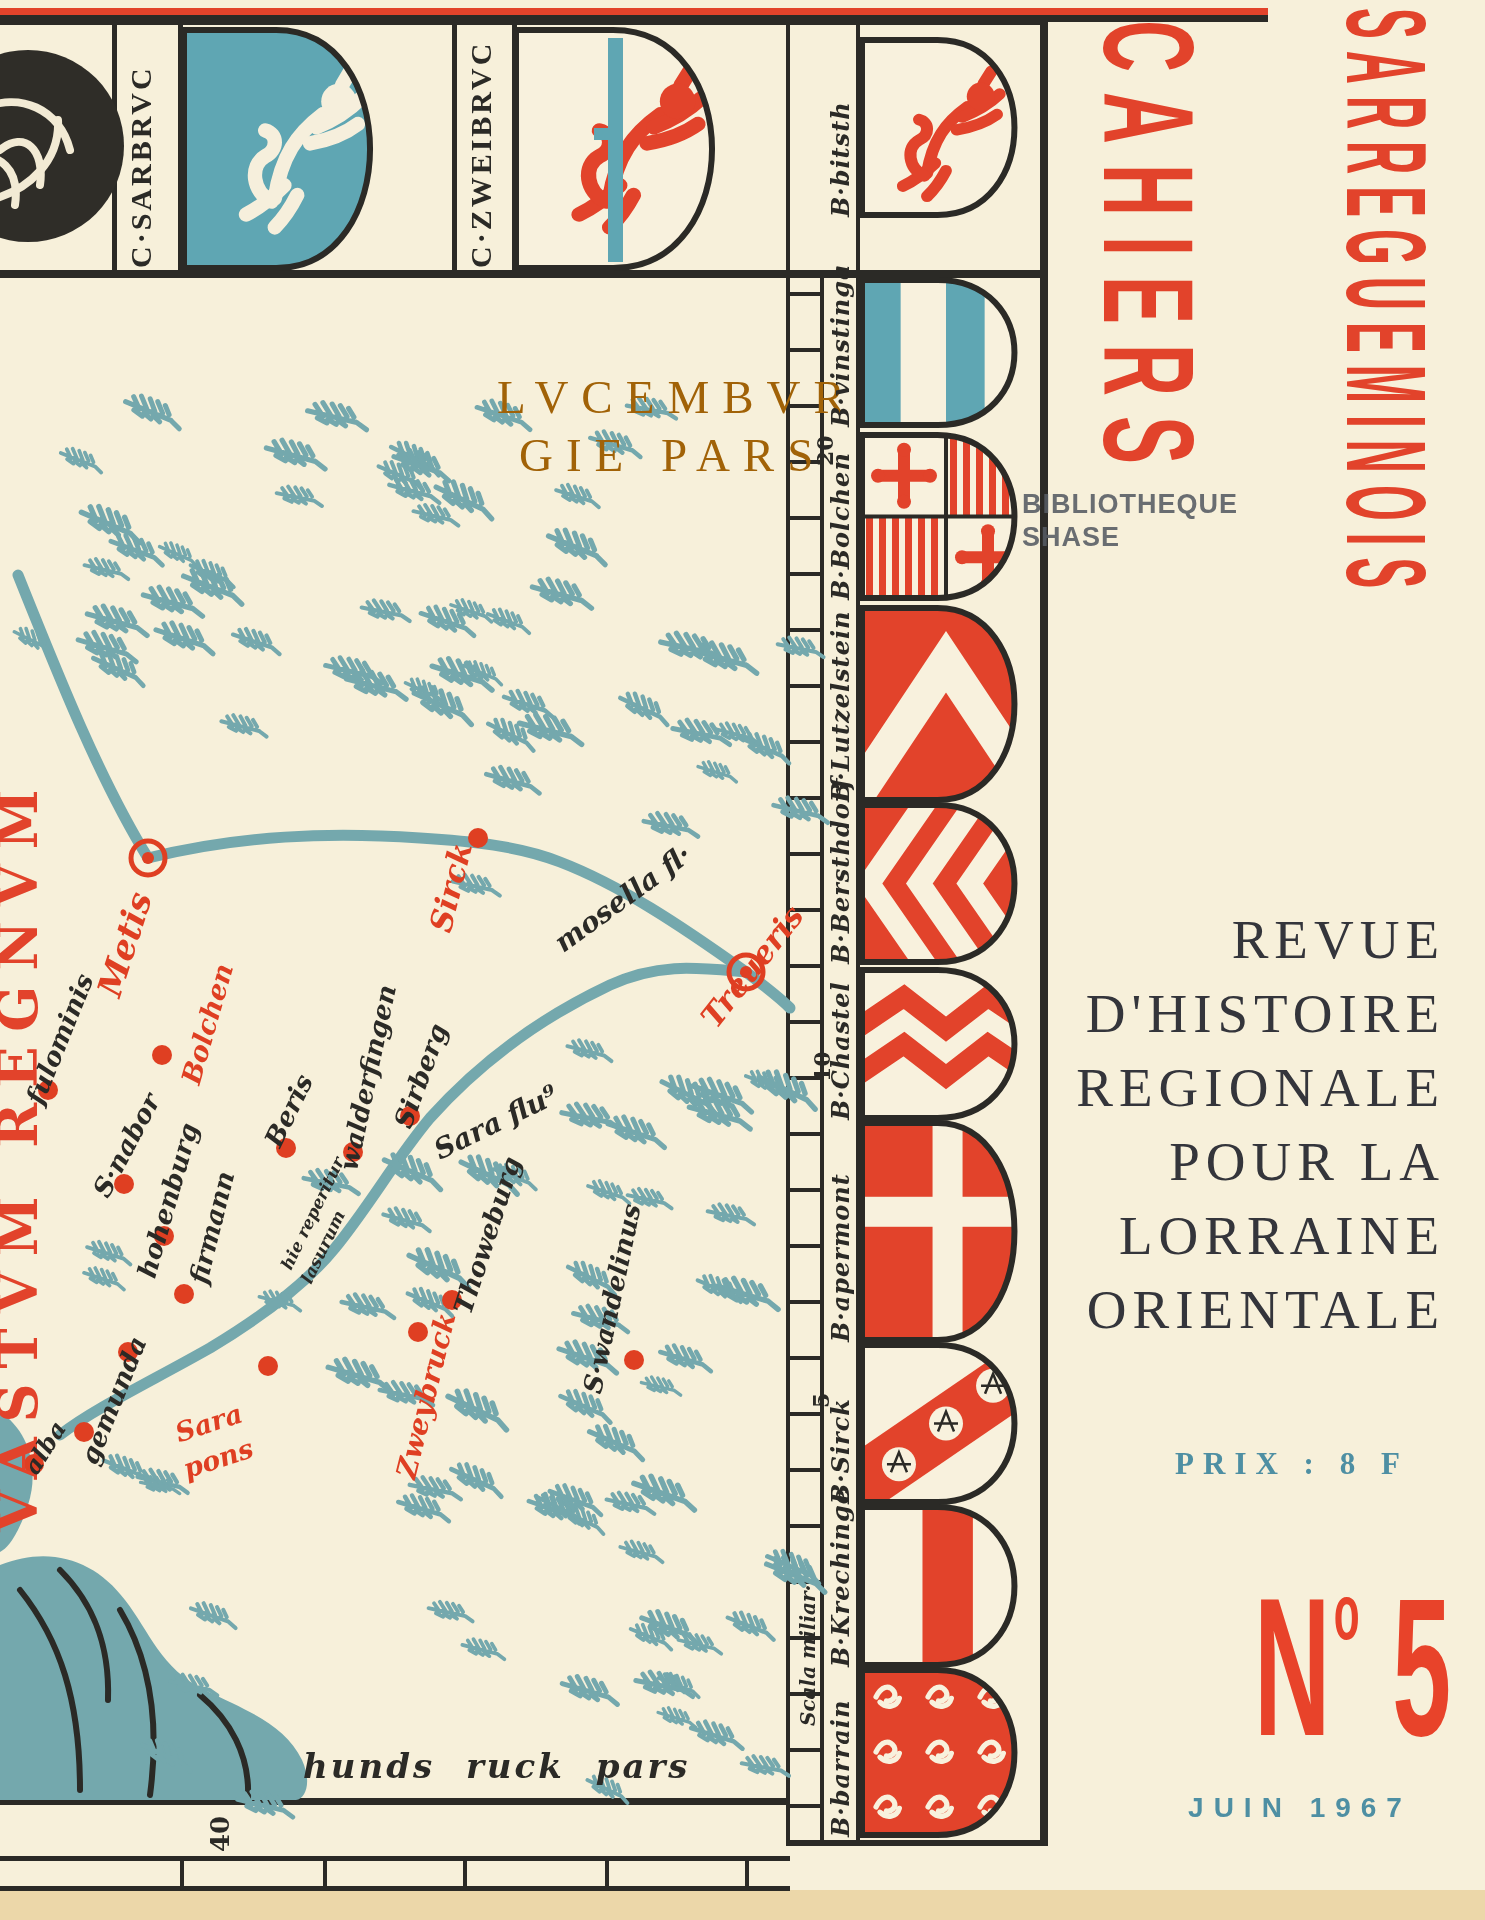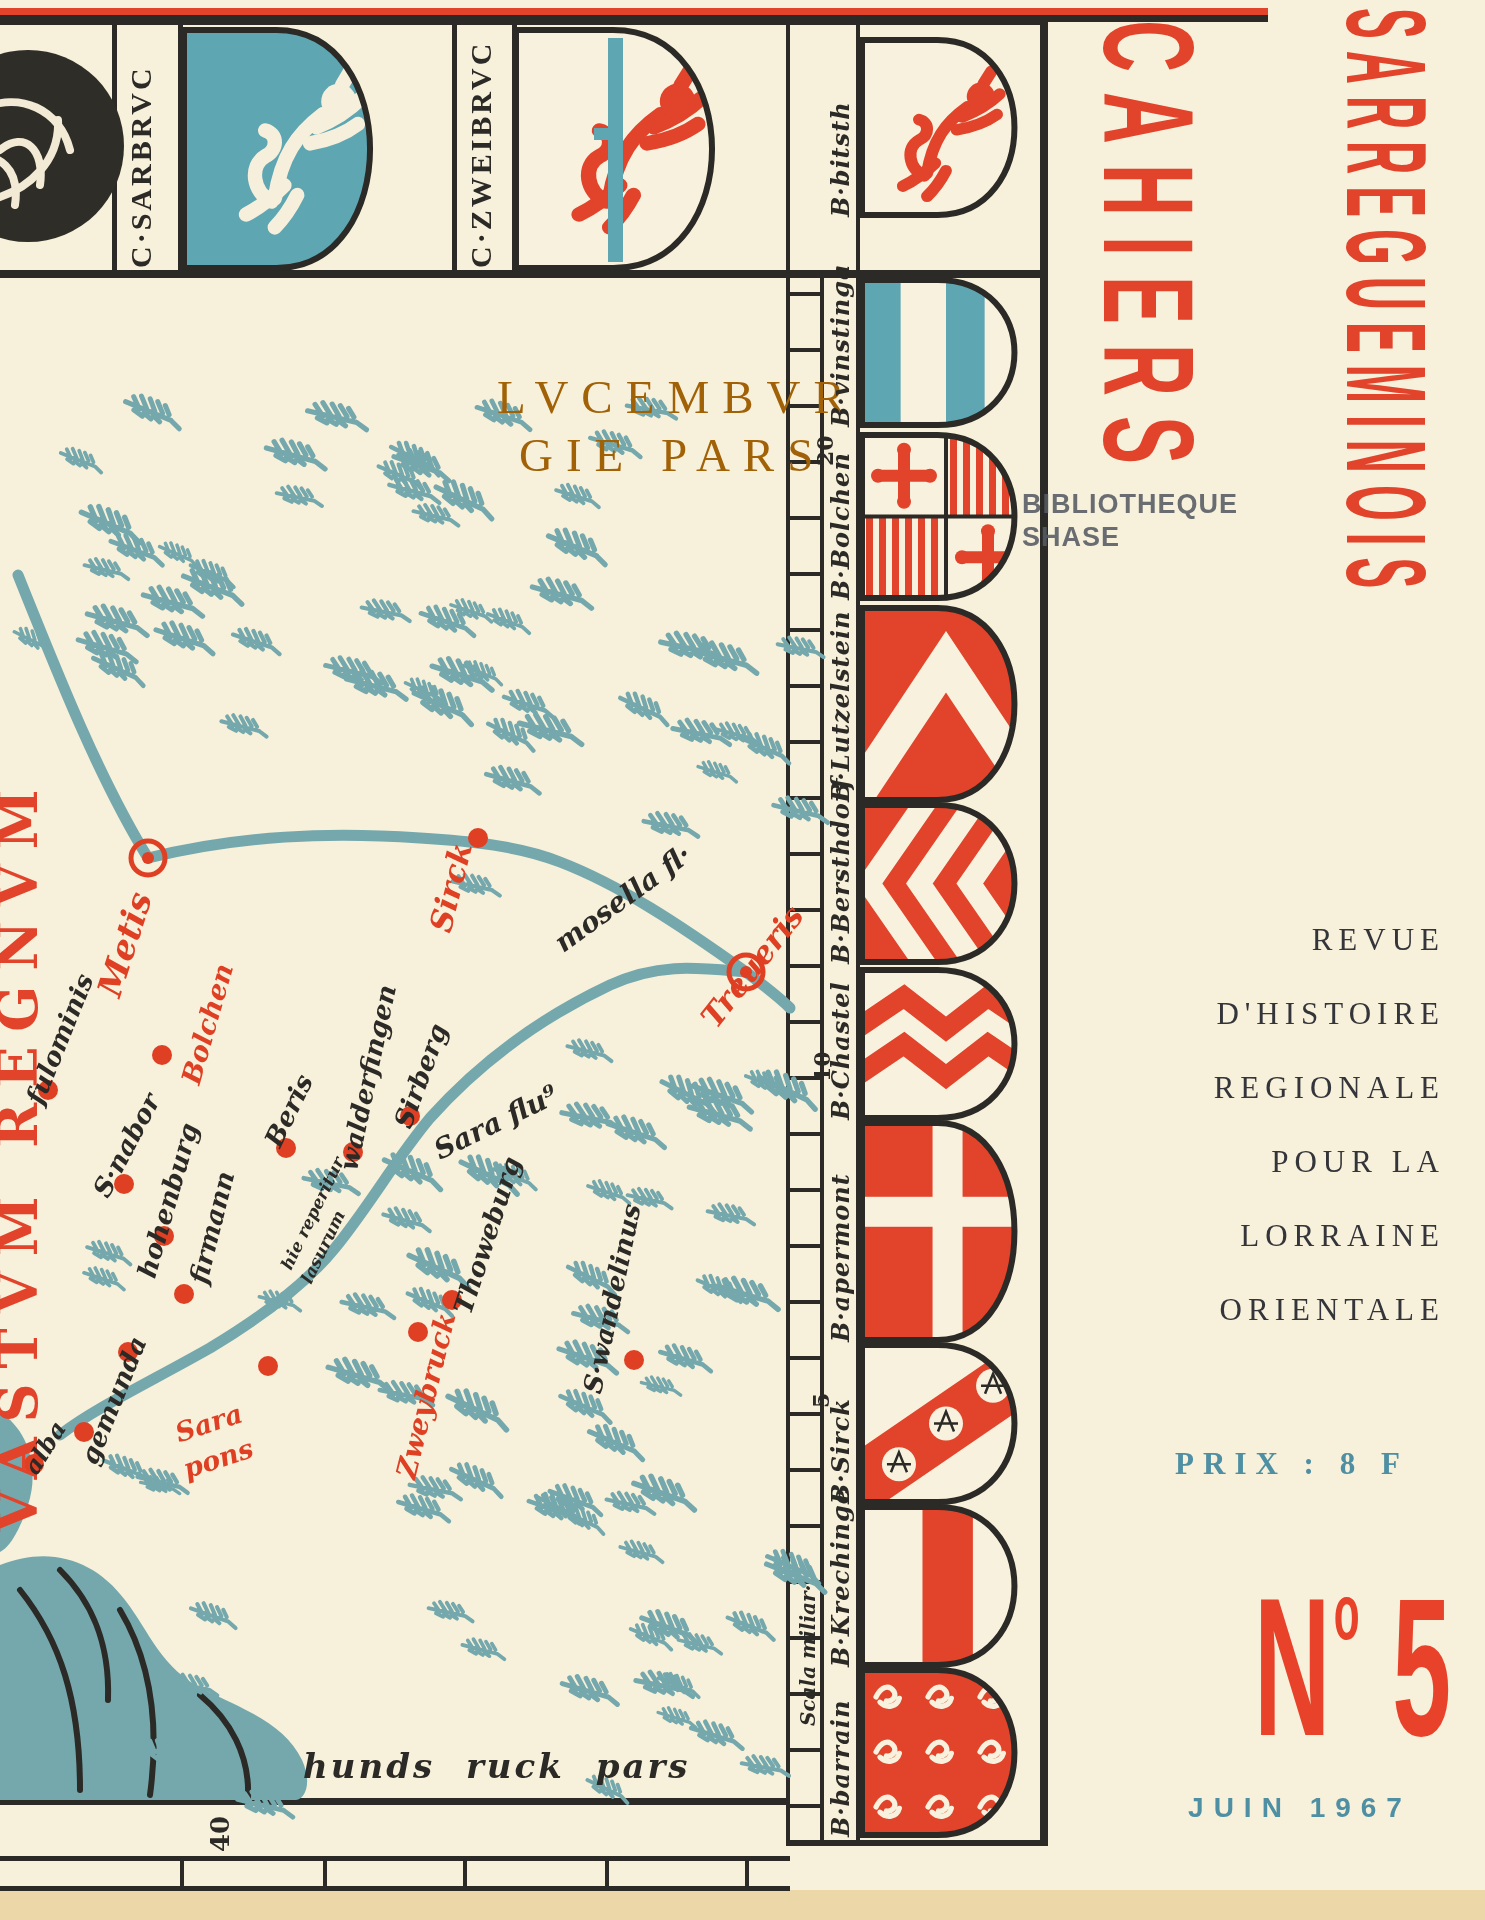--- a/index.html
+++ b/index.html
@@ -15,21 +15,21 @@
   
   .vtitle{position:absolute;white-space:nowrap;color:#e2432b;font-weight:bold;
           font-family:"Liberation Sans",sans-serif;transform-origin:0 0;line-height:.78;}
   #cahiers{left:1198px;top:20px;font-size:72px;letter-spacing:20px;transform:rotate(90deg) scaleY(1.78);}
   #sarregueminois{left:1428px;top:8px;font-size:46px;letter-spacing:12px;transform:rotate(90deg) scaleY(2.45);}
   
   #stamp{left:1022px;top:488px;width:210px;color:#565b63;opacity:.88;
          font-weight:bold;font-size:27px;letter-spacing:1px;line-height:1.22;}
   
   #revue{right:40px;top:903px;text-align:right;font-family:"Liberation Serif",serif;
-         color:#34353b;font-size:31px;letter-spacing:6px;line-height:74px;}
+         color:#34353b;font-size:55px;letter-spacing:6px;line-height:74px;}
   #price{left:1152px;top:1446px;width:280px;text-align:center;color:#4e8fa3;font-weight:bold;
          font-size:31px;letter-spacing:9px;font-family:Liberation Serif, serif;}
   #issue{left:1254px;top:1570px;color:#e8432a;font-weight:bold;font-size:196px;line-height:1;
          transform-origin:0 0;transform:scaleX(0.54);letter-spacing:6px;}
   #issue .sup{font-size:.40em;vertical-align:top;position:relative;top:.04em;letter-spacing:0;}
   #date{left:1160px;top:1792px;width:280px;text-align:center;color:#4e8fa3;font-weight:bold;
         font-size:28px;letter-spacing:10px;}
   
   .roman{font-family:"Liberation Serif",serif;color:#a16207;}
   #lvc1{left:497px;top:370px;font-size:47px;letter-spacing:13px;}

